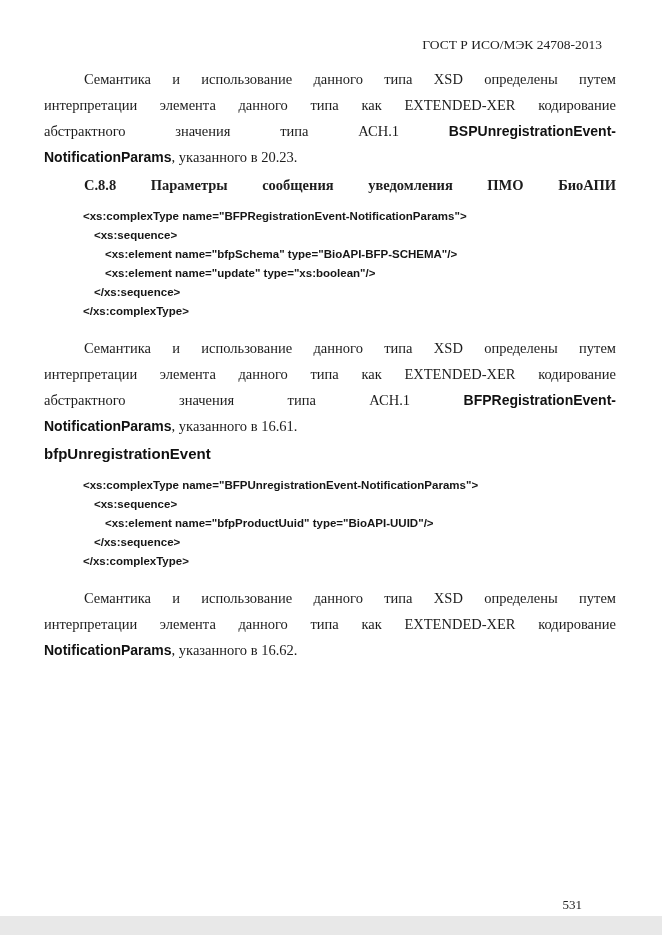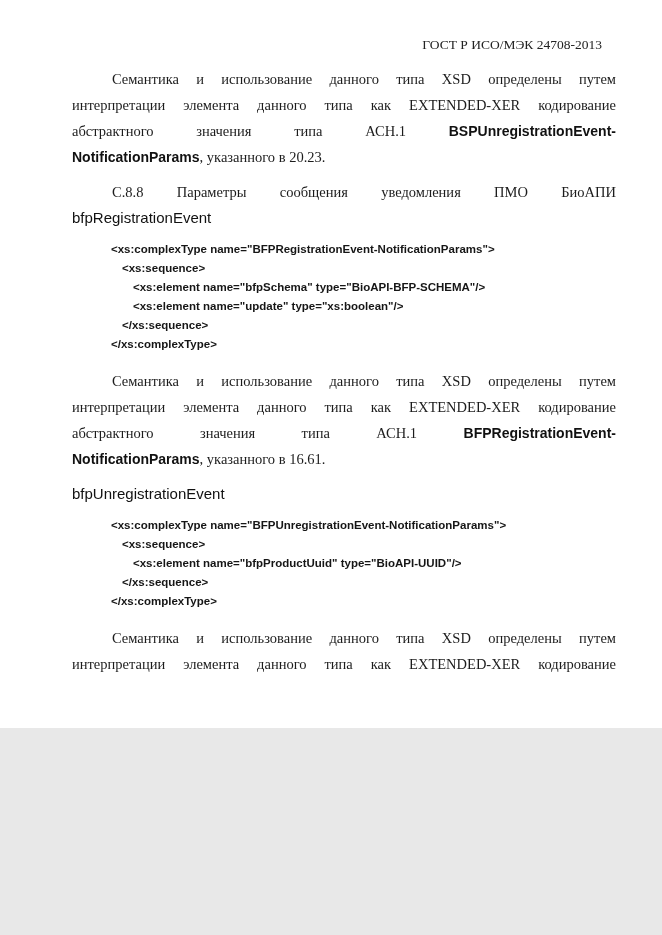--- a/index.html
+++ b/index.html
@@ -1,34 +1,34 @@
 <!DOCTYPE html>
 <html><head>
 <meta charset="utf-8">
 <style>
   html,body{margin:0;padding:0;background:#e8e8e8;}
   .page{
-    width:662px;height:728px;box-sizing:border-box;
+    width:662px;height:916px;box-sizing:border-box;
     margin:0;background:#ffffff;color:#1c1c1c;
-    padding:37px 46px 0 72px;position:relative;overflow:hidden;
+    padding:37px 46px 0 44px;position:relative;overflow:hidden;
     font-family:"Liberation Serif",serif;
   }
   .doc-header{
     font-size:13.5px;line-height:15px;text-align:right;
     padding-right:14px;color:#222;
   }
   .para{font-size:14.5px;line-height:26px;margin-top:14px;}
   .pline{text-align:justify;text-align-last:justify;}
   .pline.last{text-align:justify;text-align-last:left;}
   .ind{text-indent:40px;}
   .term{
     font-family:"Liberation Sans",sans-serif;font-weight:700;
     font-size:14px;color:#111;
   }
-  .heading{margin-top:9px;font-weight:400;font-size:14.5px;line-height:26px;}
+  .heading{margin-top:2px;font-weight:700;font-size:14.5px;line-height:26px;}
   .hline1{text-align:justify;text-align-last:justify;text-indent:40px;}
   .hline2{font-family:"Liberation Sans",sans-serif;font-size:15px;color:#111;}
   .codeblock{
     margin-top:9px;font-family:"Liberation Sans",sans-serif;font-weight:700;
     font-size:11.5px;line-height:19px;color:#161616;
   }
   .ci0{padding-left:39px;}
   .ci1{padding-left:50px;}
   .ci2{padding-left:61px;}
   .page-number{
@@ -45,21 +45,20 @@
 
   <div class="para">
     <div class="pline ind">Семантика и использование данного типа XSD определены путем</div>
     <div class="pline">интерпретации элемента данного типа как EXTENDED-XER кодирование</div>
     <div class="pline"><span>абстрактного значения типа АСН.1</span> <span class="term">BSPUnregistrationEvent-</span></div>
     <div class="pline last"><span class="term">NotificationParams</span><span>, указанного в 20.23.</span></div>
   </div>
 
   <div class="heading">
     <div class="hline1">С.8.8 Параметры сообщения уведомления ПМО БиоАПИ</div>
-    <div class="hline2">bfpRegistrationEvent</div>
   </div>
 
   <div class="codeblock">
     <div class="ci0">&lt;xs:complexType name="BFPRegistrationEvent-NotificationParams"&gt;</div>
     <div class="ci1">&lt;xs:sequence&gt;</div>
     <div class="ci2">&lt;xs:element name="bfpSchema" type="BioAPI-BFP-SCHEMA"/&gt;</div>
     <div class="ci2">&lt;xs:element name="update" type="xs:boolean"/&gt;</div>
     <div class="ci1">&lt;/xs:sequence&gt;</div>
     <div class="ci0">&lt;/xs:complexType&gt;</div>
   </div>
@@ -79,17 +78,18 @@
     <div class="ci0">&lt;xs:complexType name="BFPUnregistrationEvent-NotificationParams"&gt;</div>
     <div class="ci1">&lt;xs:sequence&gt;</div>
     <div class="ci2">&lt;xs:element name="bfpProductUuid" type="BioAPI-UUID"/&gt;</div>
     <div class="ci1">&lt;/xs:sequence&gt;</div>
     <div class="ci0">&lt;/xs:complexType&gt;</div>
   </div>
 
   <div class="para">
     <div class="pline ind">Семантика и использование данного типа XSD определены путем</div>
     <div class="pline">интерпретации элемента данного типа как EXTENDED-XER кодирование</div>
+    <div class="pline last"><span class="term">NotificationParams</span><span>, указанного в 16.62.</span></div>
   </div>
 
   <div class="page-number">531</div>
 
 </div>
 
 </body></html>

